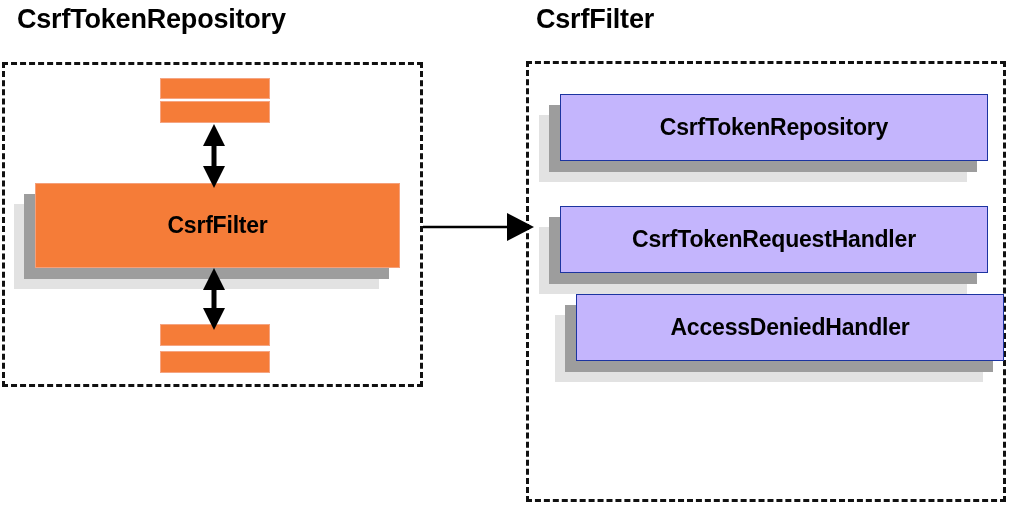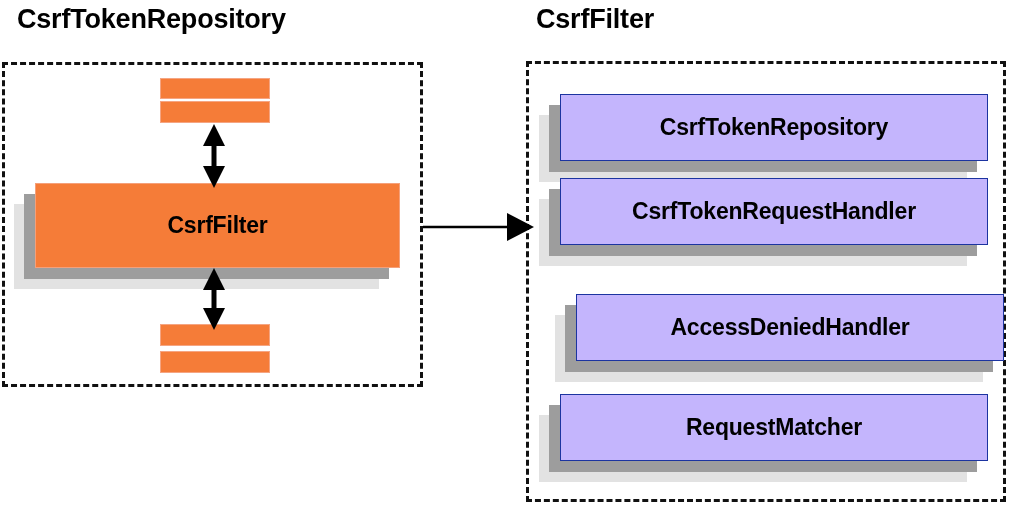--- a/index.html
+++ b/index.html
@@ -139,43 +139,36 @@
   <div class="panel-box" id="panel-right"></div>
 
   <div class="block blue" style="left:560px; top:94px; width:428px; height:67px;">
     <div class="shadow-light"></div>
     <div class="shadow-dark"></div>
     <div class="face">
       <span>CsrfTokenRepository</span>
     </div>
   </div>
 
-  <div class="block blue" style="left:560px; top:178px; width:428px; height:67px;">
+  <div class="block blue" style="left:560px; top:206px; width:428px; height:67px;">
     <div class="shadow-light"></div>
     <div class="shadow-dark"></div>
     <div class="face">
       <span>CsrfTokenRequestHandler</span>
     </div>
   </div>
 
   <div class="block blue" style="left:560px; top:294px; width:428px; height:67px;margin-left:16px;">
     <div class="shadow-light"></div>
     <div class="shadow-dark"></div>
     <div class="face">
       <span>AccessDeniedHandler</span>
     </div>
   </div>
 
-  <div class="block blue" style="left:560px; top:394px; width:428px; height:67px;">
-    <div class="shadow-light"></div>
-    <div class="shadow-dark"></div>
-    <div class="face">
-      <span>RequestMatcher</span>
-    </div>
-  </div>
 
   <svg id="arrows" viewBox="0 0 1010 505">
 
     <g>
       <line x1="214" y1="133" x2="214" y2="178" stroke="#000000" stroke-width="5"></line>
       <polygon points="214,124 203,146 225,146" fill="#000000"></polygon>
       <polygon points="214,188 203,166 225,166" fill="#000000"></polygon>
     </g>
 
     <g>

